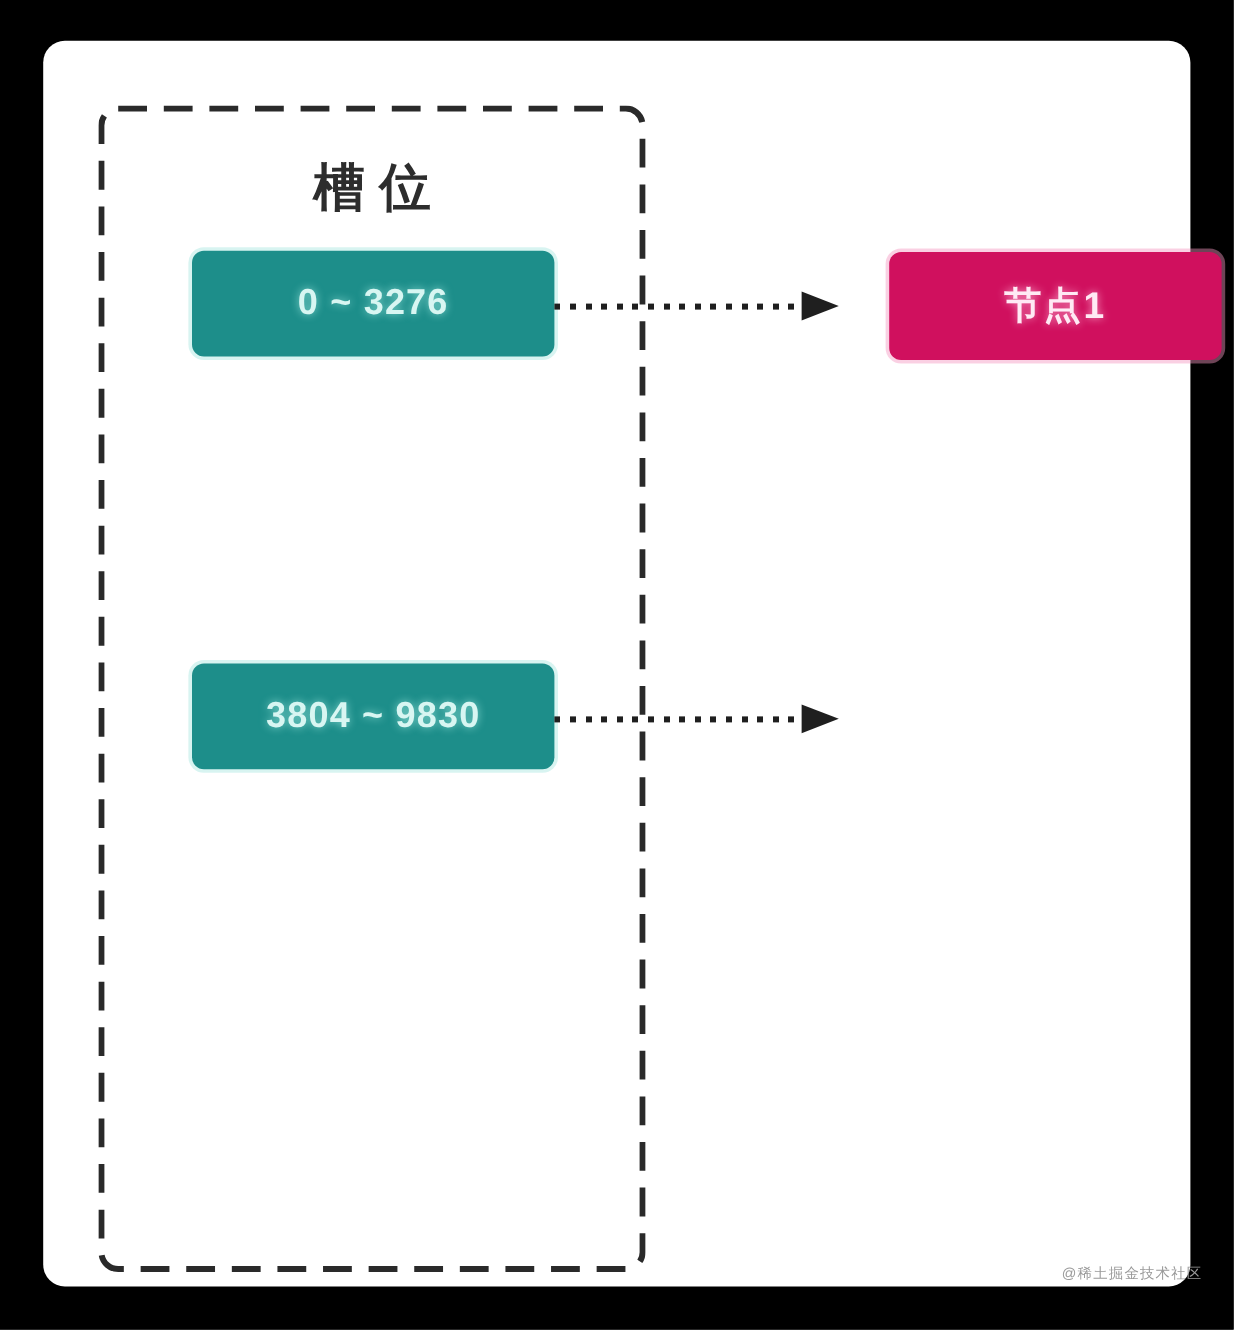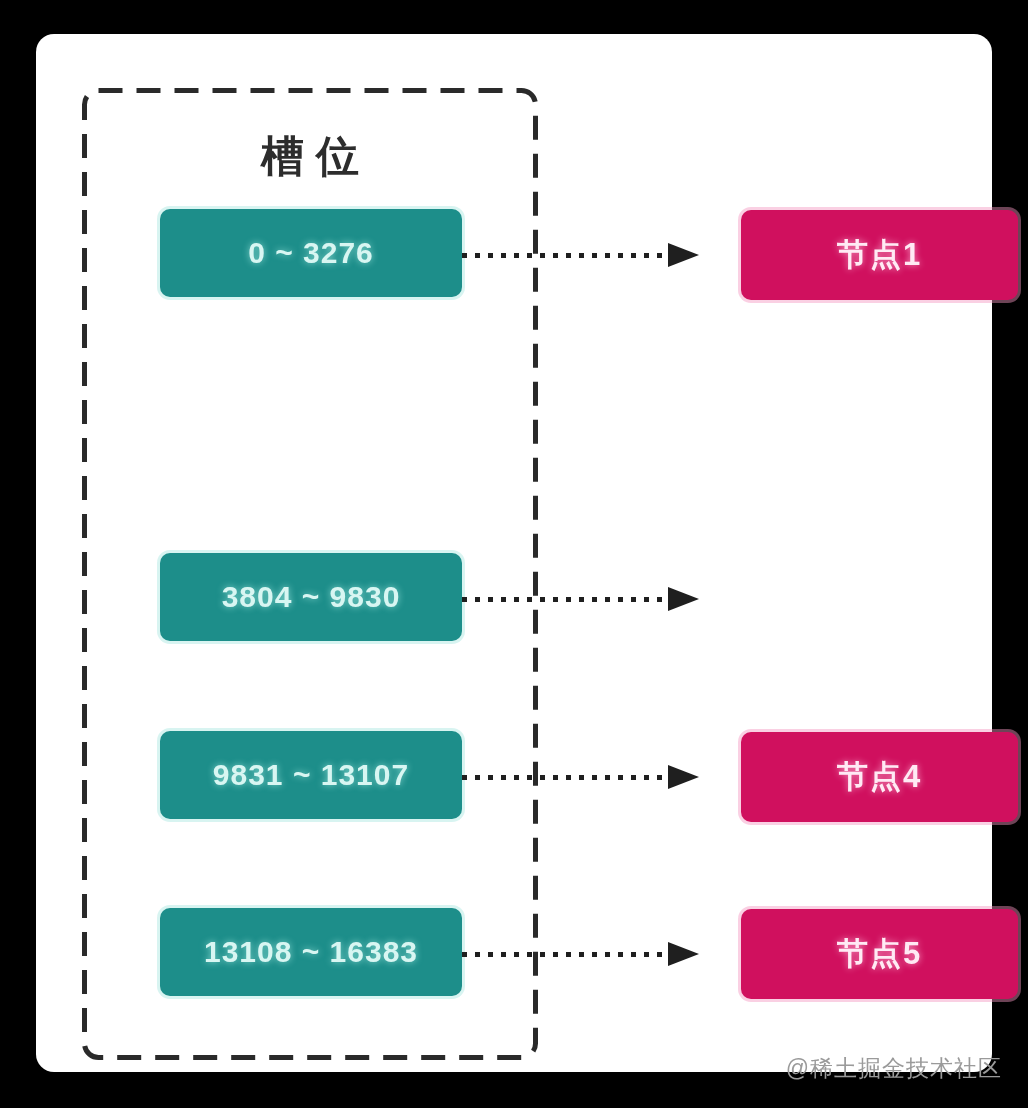--- a/index.html
+++ b/index.html
@@ -108,21 +108,21 @@
     flex: 0 0 auto;
     width: 0; height: 0;
     border-top: 12px solid transparent;
     border-bottom: 12px solid transparent;
     border-left: 31px solid var(--c-arrow, #1f1f1f);
   }
 
   .watermark {
     position: absolute;
     top: 1053px; right: 26px;
-    font-size: 23px;
+    font-size: 12px;
     color: var(--c-watermark_text, #9a9a9a);
     letter-spacing: 1px;
     z-index: 5;
   }
 </style>
 </head>
 <body>
 
 <div class="page">
   <div class="card">
@@ -153,43 +153,19 @@
       <div class="row r2">
         <div class="slot-box">
           <span class="slot-label">3804 ~ 9830</span>
         </div>
         <div class="arrow">
           <span class="dots"></span>
           <span class="head"></span>
         </div>
       </div>
 
-      <div class="row r3">
-        <div class="slot-box">
-          <span class="slot-label">9831 ~ 13107</span>
-        </div>
-        <div class="arrow">
-          <span class="dots"></span>
-          <span class="head"></span>
-        </div>
-        <div class="node-box">
-          <span class="node-label">节点4</span>
-        </div>
-      </div>
 
-      <div class="row r4">
-        <div class="slot-box">
-          <span class="slot-label">13108 ~ 16383</span>
-        </div>
-        <div class="arrow">
-          <span class="dots"></span>
-          <span class="head"></span>
-        </div>
-        <div class="node-box">
-          <span class="node-label">节点5</span>
-        </div>
-      </div>
 
     </div>
   </div>
 
   <div class="watermark">@稀土掘金技术社区</div>
 </div>
 
 </body></html>

